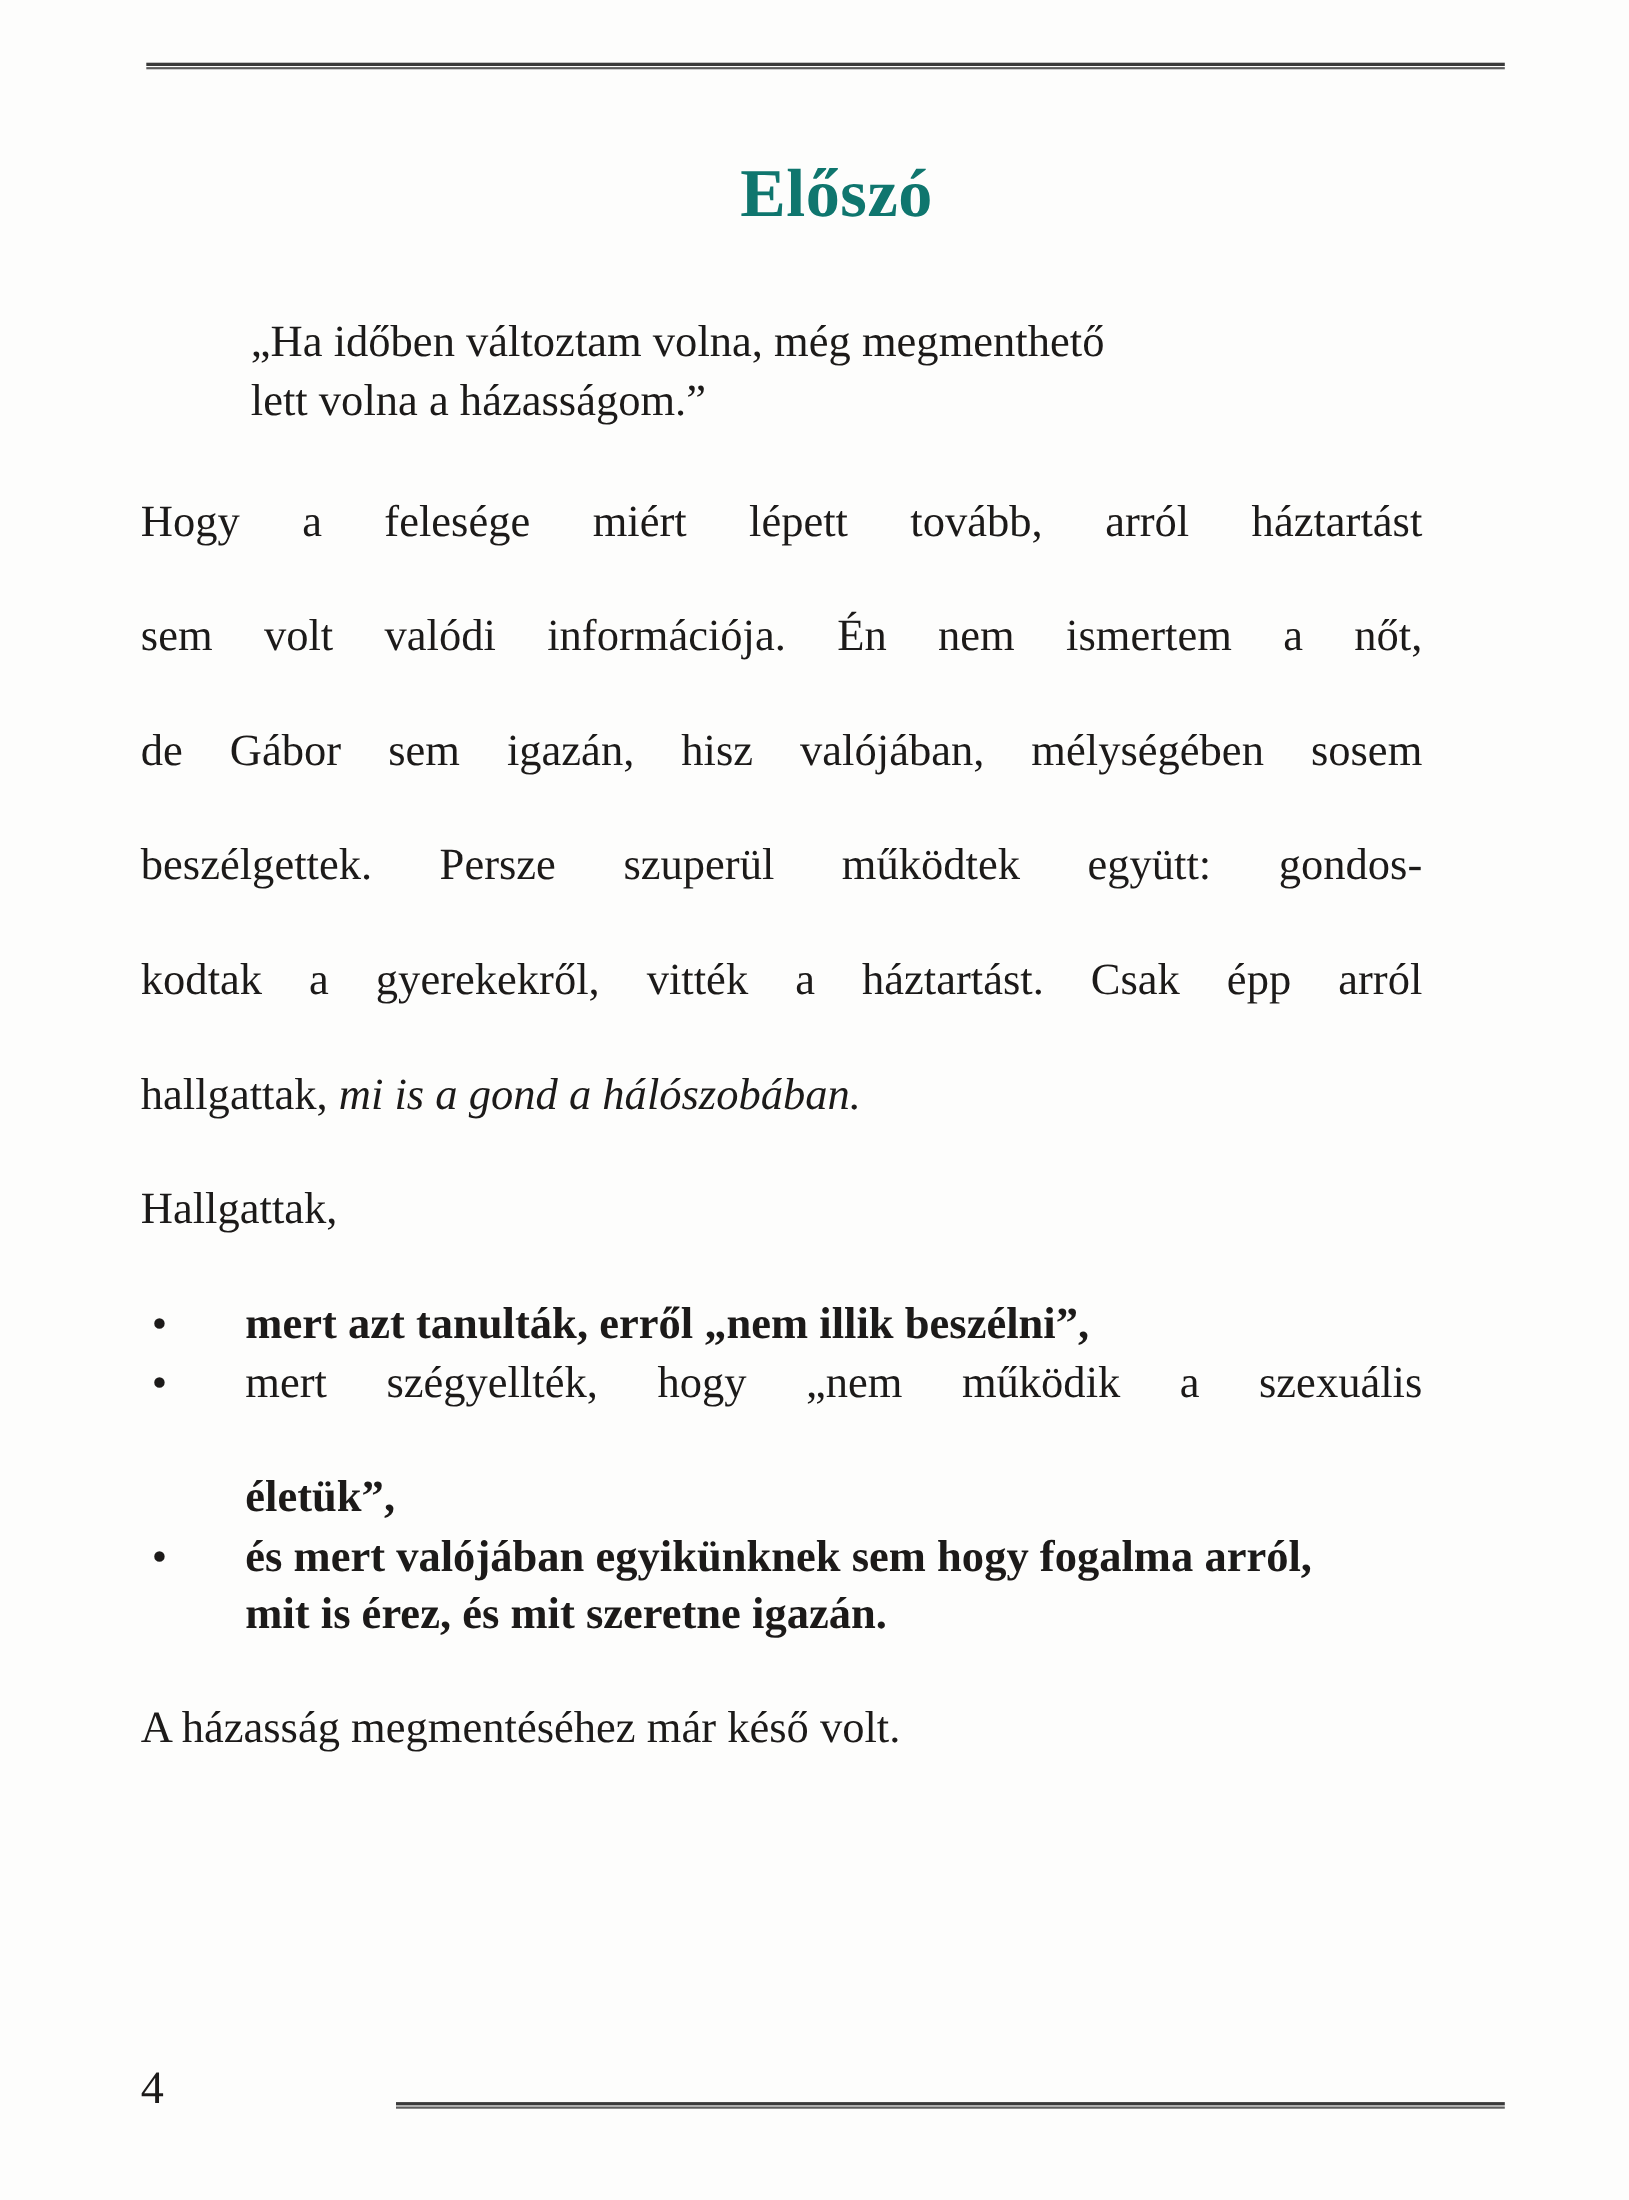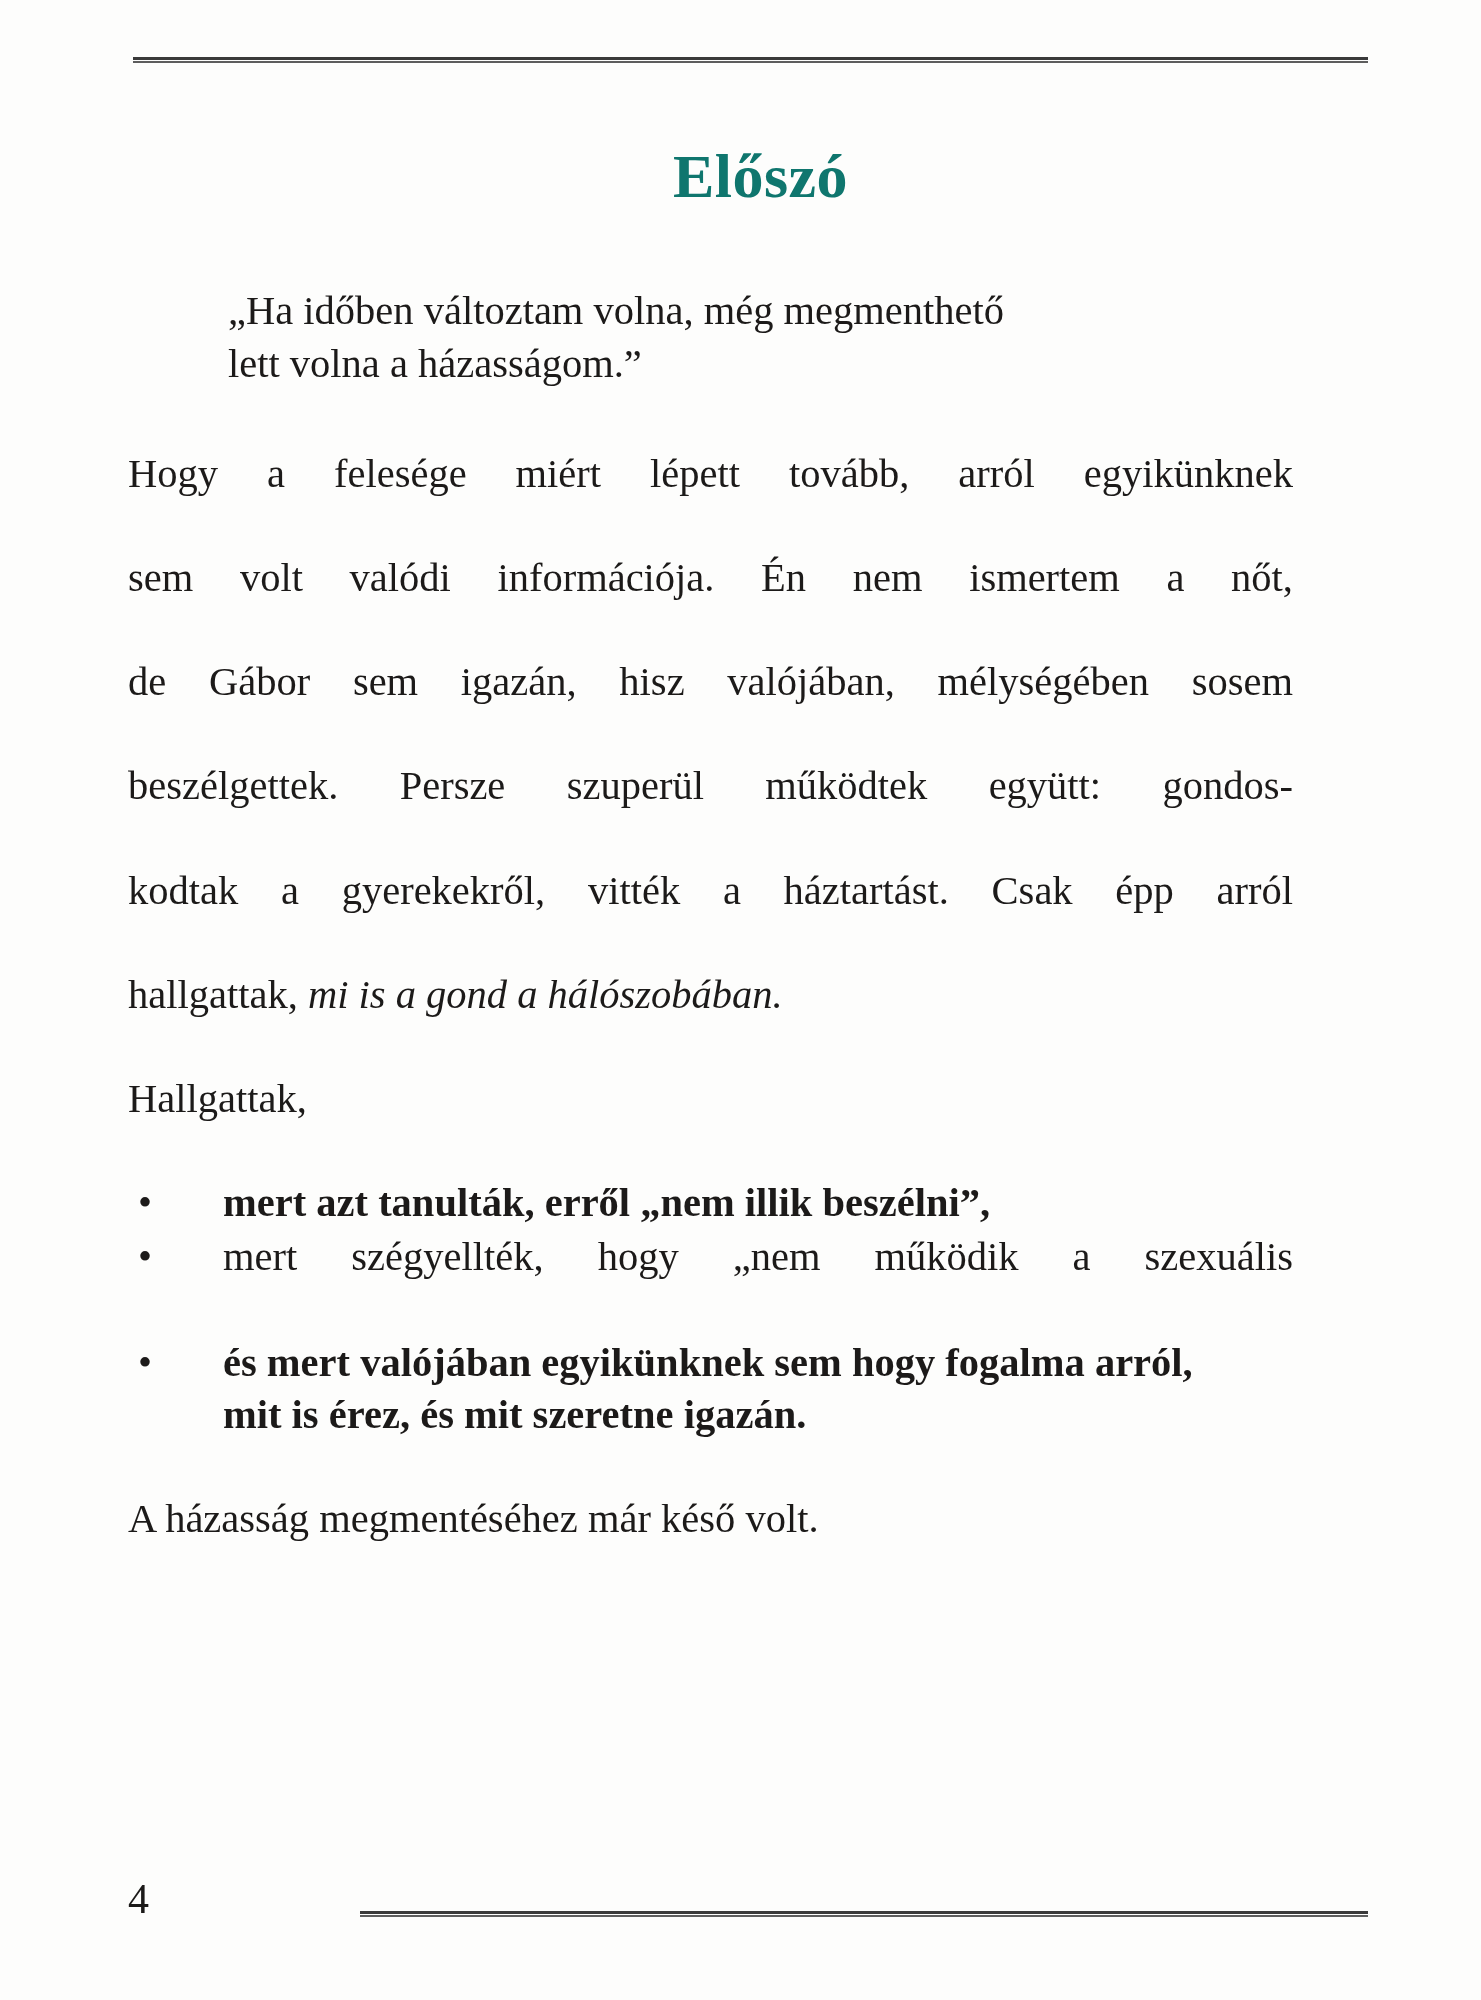--- a/index.html
+++ b/index.html
@@ -187,38 +187,39 @@
 
   <div class="content">
 
     <div class="epigraph">
       <span class="ep-line">„Ha időben változtam volna, még megmenthető</span>
       <span class="ep-line">lett volna a házasságom.”</span>
     </div>
 
 
     <p class="para">
-      <span class="jline">Hogy a felesége miért lépett tovább, arról egyikünknek</span>
+      <span class="jline">Hogy a felesége miért lépett tovább, arról háztartást</span>
       <span class="jline">sem volt valódi információja. Én nem ismertem a nőt,</span>
       <span class="jline">de Gábor sem igazán, hisz valójában, mélységében sosem</span>
       <span class="jline">beszélgettek. Persze szuperül működtek együtt: gondos-</span>
       <span class="jline">kodtak a gyerekekről, vitték a háztartást. Csak épp arról</span>
       <span class="jline last"><span>hallgattak, </span><em>mi is a gond a hálószobában.</em></span>
     </p>
 
     <p class="para lead-in">Hallgattak,</p>
 
     <ul class="bullets">
       <li>
         <span class="dot">•</span>
         <span class="bl">mert azt tanulták, erről „nem illik beszélni”,</span>
       </li>
       <li>
         <span class="dot">•</span>
         <span class="jline">mert szégyellték, hogy „nem működik a szexuális</span>
+        <span class="bl">életük”,</span>
       </li>
       <li>
         <span class="dot">•</span>
         <span class="bl">és mert valójában egyikünknek sem hogy fogalma arról,</span>
         <span class="bl">mit is érez, és mit szeretne igazán.</span>
       </li>
     </ul>
 
     <p class="para tight">
       <span class="jline last">A házasság megmentéséhez már késő volt.</span>

